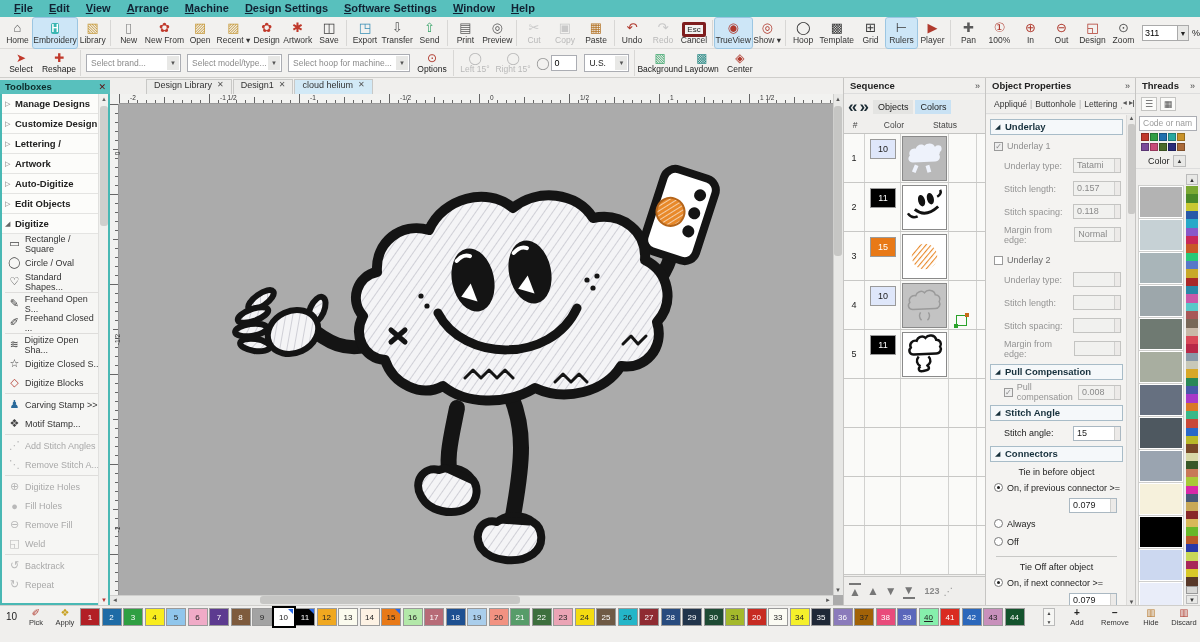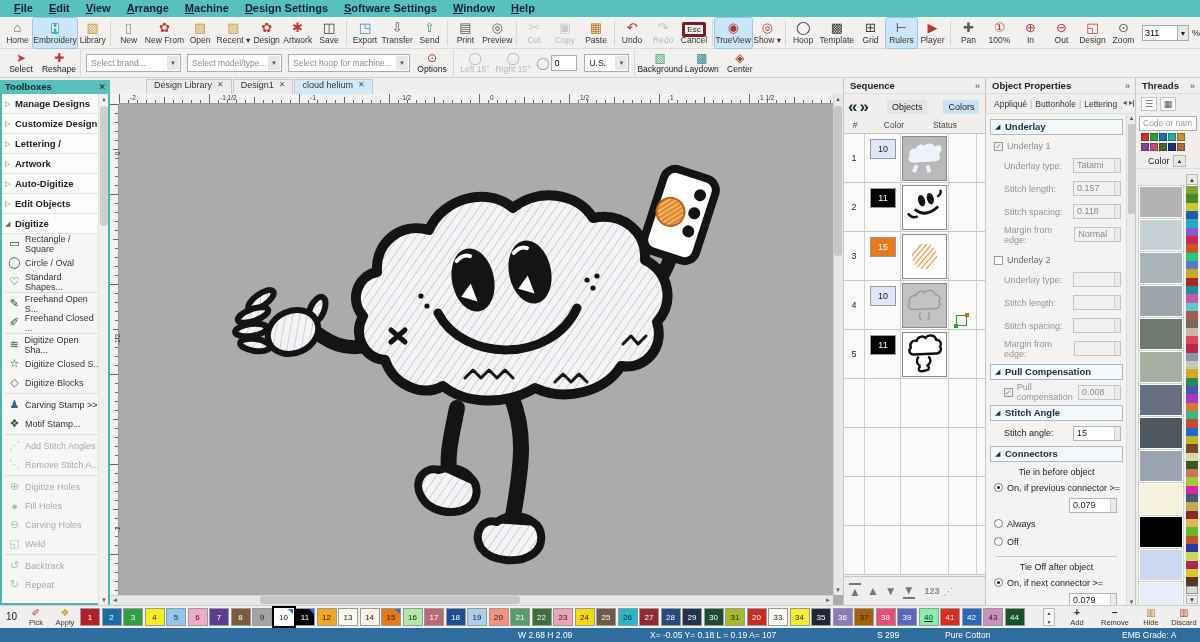--- a/index.html
+++ b/index.html
@@ -81,21 +81,21 @@
 
   
   .panel { position:absolute; top:78px; height:527px; background:#f0efed; border-left:1px solid #c6c5c3; }
   .phead { height:16px; line-height:16px; font-size:9.5px; font-weight:bold; color:#222; padding-left:6px; position:relative; background:#f0efed; border-bottom:1px solid #ddd; }
   .phead .pin { position:absolute; right:5px; top:0; font-size:9px; color:#444; font-weight:normal; }
 
   
   .seq { left:843px; width:142px; }
   .seqnav { height:26px; display:flex; align-items:center; padding-left:4px; }
   .seqnav .chev { font-size:17px; font-weight:bold; color:#1a2a33; margin-right:2px; line-height:22px; }
-  .seqnav .tog { font-size:9px; padding:2px 5px; margin-left:16px; }
+  .seqnav .tog { font-size:9px; padding:2px 5px; margin-left:2px; }
   .tog.objects { background:#e4e4e2; }
   .tog.colors { background:#c9e2f4; }
   .seqcols { height:14px; display:flex; font-size:8.5px; color:#444; border-bottom:1px solid #c4c4c2; }
   .seqcols span:nth-child(1){ width:22px; text-align:center; }
   .seqcols span:nth-child(2){ width:56px; text-align:center; }
   .seqcols span:nth-child(3){ width:46px; text-align:center; }
   .seqtable { position:absolute; left:0; top:56px; width:142px; height:441px; background:#fafaf8; }
   .seqrow { position:absolute; left:0; width:142px; height:49px; border-bottom:1px solid #c8c8c6; }
   .seqrow .num { position:absolute; left:0; top:0; width:20px; height:49px; line-height:49px; text-align:center; font-size:9px; color:#222; }
   .seqrow .chip { position:absolute; left:26px; top:5px; width:26px; height:20px; border:1px solid #9a9a9a; font-size:9px; text-align:center; line-height:18px; }
@@ -485,21 +485,21 @@
         <div class="sb-tool disabled">
           <span class="tico" style="color:#b9b9b9">⊕</span>
           <span>Digitize Holes</span>
         </div>
         <div class="sb-tool disabled">
           <span class="tico" style="color:#b9b9b9">●</span>
           <span>Fill Holes</span>
         </div>
         <div class="sb-tool disabled">
           <span class="tico" style="color:#b9b9b9">⊖</span>
-          <span>Carving Holes</span>
+          <span>Remove Fill</span>
         </div>
         <div class="sb-tool disabled">
           <span class="tico" style="color:#b9b9b9">◱</span>
           <span>Weld</span>
         </div>
         <div class="sb-div"></div>
         <div class="sb-tool disabled">
           <span class="tico" style="color:#b9b9b9">↺</span>
           <span>Backtrack</span>
         </div>
@@ -1110,21 +1110,14 @@
       <span class="ico" style="color:#b5762a">▥</span>
       <span class="lbl">Hide</span>
     </div>
     <div class="pbtn" style="left:1166px;width:36px">
       <span class="ico" style="color:#b03a2e">▥</span>
       <span class="lbl">Discard</span>
     </div>
 
   </div>
 
-  <div class="statusbar">
-    <span style="left:518px">W 2.68 H 2.09</span>
-    <span style="left:650px">X= -0.05 Y= 0.18 L = 0.19 A= 107</span>
-    <span style="left:877px">S 299</span>
-    <span style="left:945px">Pure Cotton</span>
-    <span style="left:1122px">EMB Grade: A</span>
-  </div>
 
 </div>
 
 </body></html>

